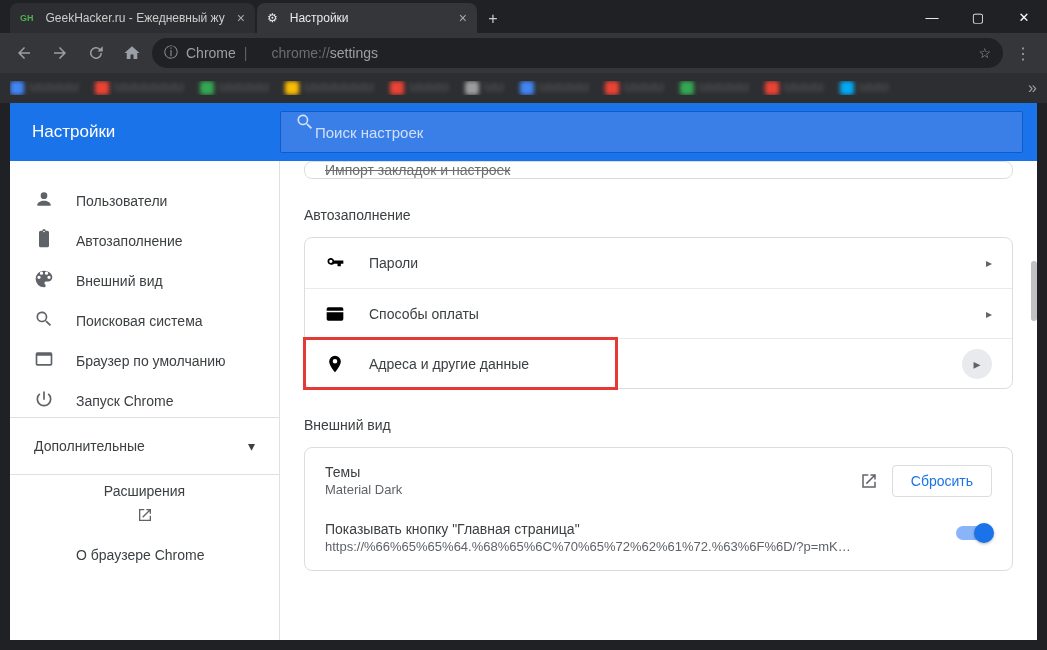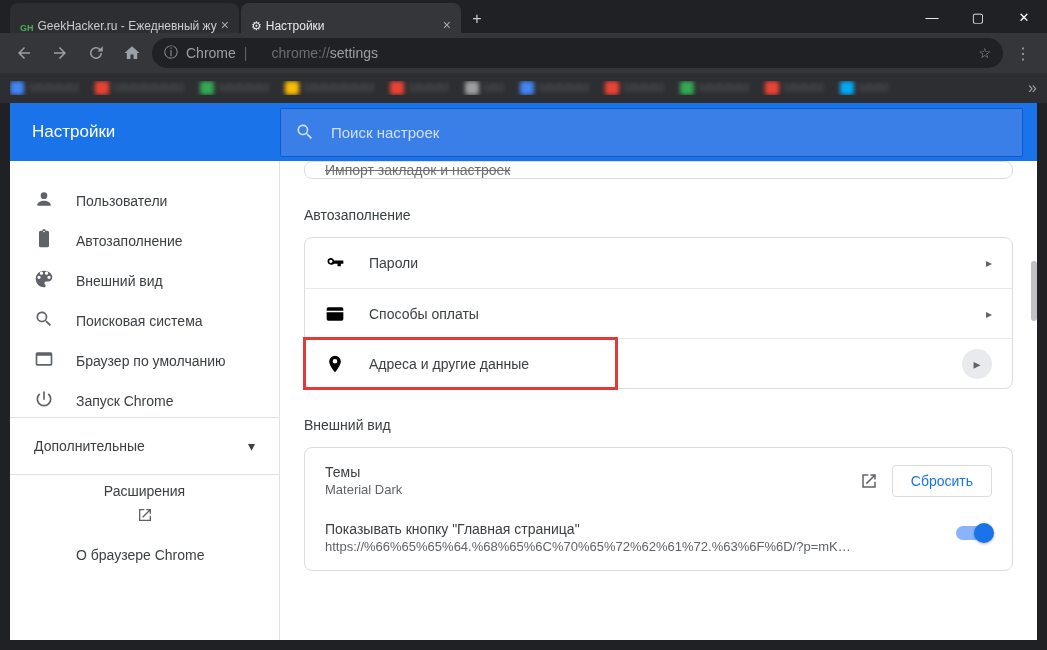--- a/index.html
+++ b/index.html
@@ -1,20 +1,20 @@
 <!DOCTYPE html>
 <html><head>
 <meta charset="utf-8">
 <style>
 * { margin: 0; padding: 0; box-sizing: border-box; font-family: 'Segoe UI', Arial, sans-serif; }
 body { width: 1047px; height: 650px; background: #202124; overflow: hidden; position: relative; }
 
 .titlebar { height: 33px; background: #202124; display: flex; align-items: flex-end; }
 .tabs { display: flex; height: 33px; align-items: flex-end; padding-left: 10px; }
-.tab { height: 30px; min-width: 220px; background: #2d2e31; border-radius: 8px 8px 0 0; display: flex; align-items: flex-end; padding: 0 10px; font-size: 12px; color: #ccc; gap: 4px; margin-right: 2px; cursor: pointer; }
+.tab { height: 30px; min-width: 220px; background: #2d2e31; border-radius: 8px 8px 0 0; display: flex; align-items: center; padding: 0 10px; font-size: 12px; color: #ccc; gap: 12px; margin-right: 2px; cursor: pointer; }
 .tab.active { background: #35363a; color: #e8eaed; }
 .tab-close { margin-left: auto; color: #aaa; font-size: 14px; cursor: pointer; }
 .new-tab { width: 28px; height: 28px; display: flex; align-items: center; justify-content: center; color: #ccc; font-size: 16px; cursor: pointer; }
 .window-controls { margin-left: auto; display: flex; }
 .win-btn { width: 46px; height: 32px; display: flex; align-items: center; justify-content: center; color: #fff; font-size: 13px; cursor: pointer; }
 
 .navbar { height: 40px; background: #35363a; display: flex; align-items: center; padding: 0 8px; gap: 4px; }
 .nav-icon { width: 32px; height: 32px; display: flex; align-items: center; justify-content: center; color: #9aa0a6; cursor: pointer; border-radius: 50%; }
 .omnibox { flex: 1; height: 30px; background: #202124; border-radius: 15px; display: flex; align-items: center; padding: 0 12px; gap: 8px; color: #9aa0a6; font-size: 14px; }
 .omnibox .url-secure { color: #9aa0a6; font-size: 14px; }
@@ -25,21 +25,21 @@
 
 .bookmarks-bar { height: 30px; background: #2d2e31; display: flex; align-items: center; padding: 0 10px; gap: 16px; overflow: hidden; }
 .bookmark { display: flex; align-items: center; gap: 5px; color: #555; font-size: 12px; filter: blur(2px); cursor: pointer; }
 .bookmark .bdot { width: 14px; height: 14px; border-radius: 3px; }
 .bookmarks-chevron { margin-left: auto; color: #9aa0a6; cursor: pointer; }
 
 .content { position: absolute; top: 103px; bottom: 10px; left: 10px; right: 10px; background: #fff; display: flex; flex-direction: column; border-radius: 0; }
 .blue-header { height: 58px; background: #1a73e8; display: flex; align-items: center; }
 .blue-title { width: 270px; padding-left: 22px; color: #fff; font-size: 17px; font-weight: 400; }
 .search-wrap { flex: 1; padding: 8px 14px 8px 0; }
-.search-box { height: 49px; background: #3a7ee8; border: 1px solid #0d5bce; display: flex; align-items: center; padding: 0 14px; gap: 16px; border-radius: 2px; }
+.search-box { height: 42px; background: #3a7ee8; border: 1px solid #0d5bce; display: flex; padding: 0 14px; border-radius: 2px; }
 .search-box input { flex: 1; background: transparent; border: none; outline: none; color: #fff; font-size: 15px; }
 .search-box input::placeholder { color: #cfe0fb; }
 
 .body-area { flex: 1; display: flex; overflow: hidden; position: relative; }
 .sidebar { width: 270px; background: #fff; border-right: 1px solid #e0e0e0; padding-top: 8px; display: flex; flex-direction: column; }
 .side-item { height: 40px; display: flex; align-items: flex-end; padding: 0 24px; gap: 22px; font-size: 14px; color: #3c4043; cursor: pointer; }
 .side-item svg, .side-item .sicon { width: 20px; height: 20px; fill: #5f6368; color: #5f6368; flex-shrink: 0; }
 .side-divider { height: 1px; background: #e0e0e0; margin: 8px 0; }
 .side-adv { height: 40px; display: flex; align-items: center; justify-content: space-between; padding: 0 24px; font-size: 14px; color: #3c4043; cursor: pointer; }
 .side-ext { height: 40px; display: flex; align-items: center; justify-content: space-between; padding: 0 24px; font-size: 14px; color: #3c4043; cursor: pointer; flex-direction: column; }

